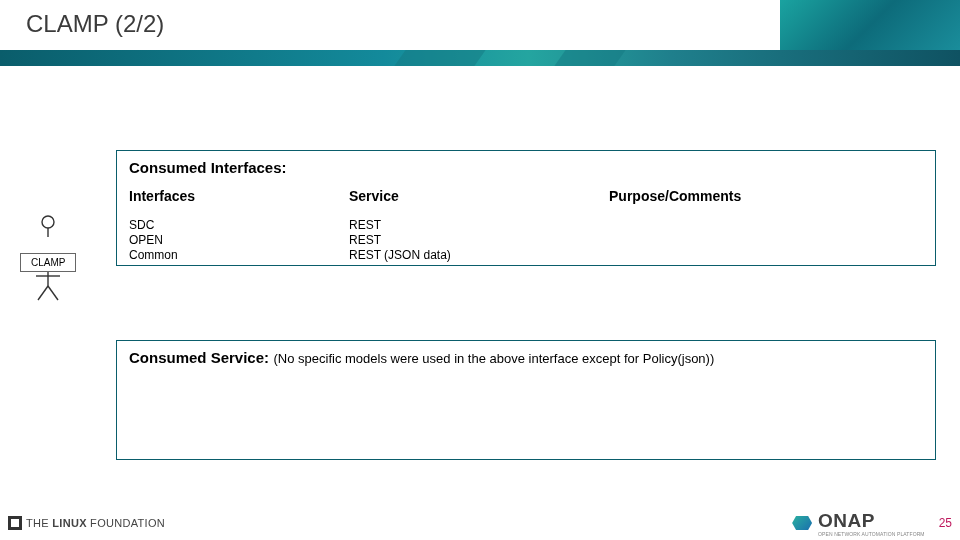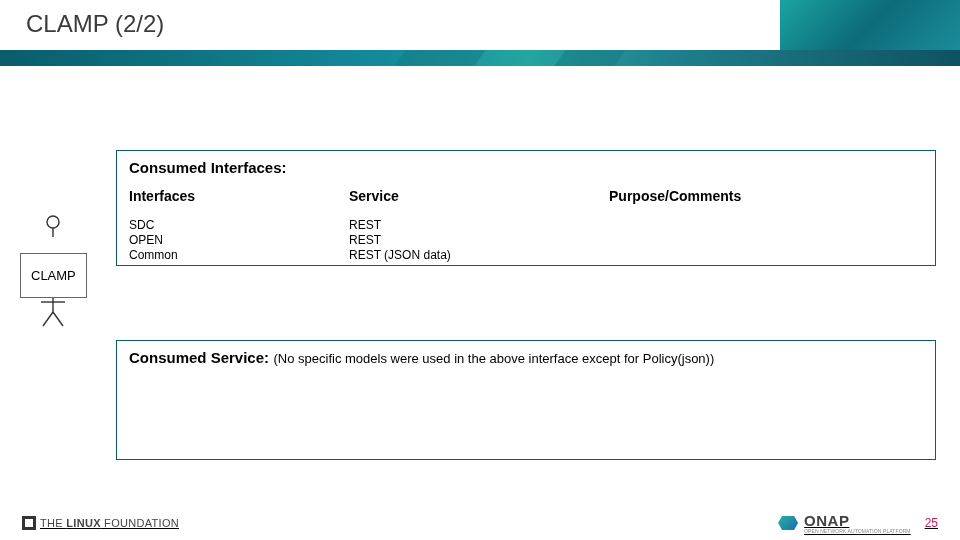--- a/index.html
+++ b/index.html
@@ -61,22 +61,22 @@
 
   .actor {
     position: absolute;
     left: 20px;
     top: 155px;
     text-align: center;
   }
   .actor svg { display: block; margin: 0 auto; }
   .actor-label {
     border: 1px solid #666;
-    padding: 14px 10px;
-    font-size: 13px;
+    padding: 3px 10px;
+    font-size: 10px;
     background: #fff;
     margin-top: -2px;
   }
 
   .box1 {
     position: absolute;
     left: 116px;
     top: 90px;
     width: 820px;
     height: 116px;
@@ -105,38 +105,37 @@
 
   .footer {
     position: absolute;
     bottom: 0;
     left: 0;
     width: 960px;
     height: 34px;
     display: flex;
     align-items: center;
     justify-content: space-between;
-    padding: 0 22px;
-    text-decoration: underline;
+    padding: 0 8px;
   }
   .lf-logo { display: flex; align-items: center; gap: 4px; }
   .lf-square {
     width: 14px; height: 14px;
     border: 3px solid #333;
     display: inline-block;
   }
   .lf-text { font-size: 11px; color: #444; letter-spacing: 0.3px; }
   .lf-text b { font-weight: 700; }
   .onap-logo { display: flex; align-items: center; gap: 6px; }
   .onap-icon {
     width: 20px; height: 14px;
     background: linear-gradient(135deg,#2bb0a0,#1a6fae);
     clip-path: polygon(20% 0, 80% 0, 100% 50%, 80% 100%, 20% 100%, 0 50%);
   }
-  .onap-text { font-size: 15px; font-weight: 700; color: #414141; letter-spacing: 0.5px; }
+  .onap-text { font-size: 19px; font-weight: 700; color: #414141; letter-spacing: 0.5px; }
   .onap-sub { font-size: 5px; color: #888; letter-spacing: 0.1px; line-height: 1; }
   .page-num { font-size: 12px; color: #be185d; margin-left: 14px; }
 </style>
 </head>
 <body>
 
 <div class="header">
   <div class="title-band"></div>
   <div class="header-stripe"></div>
   <div class="header-bar"></div>

